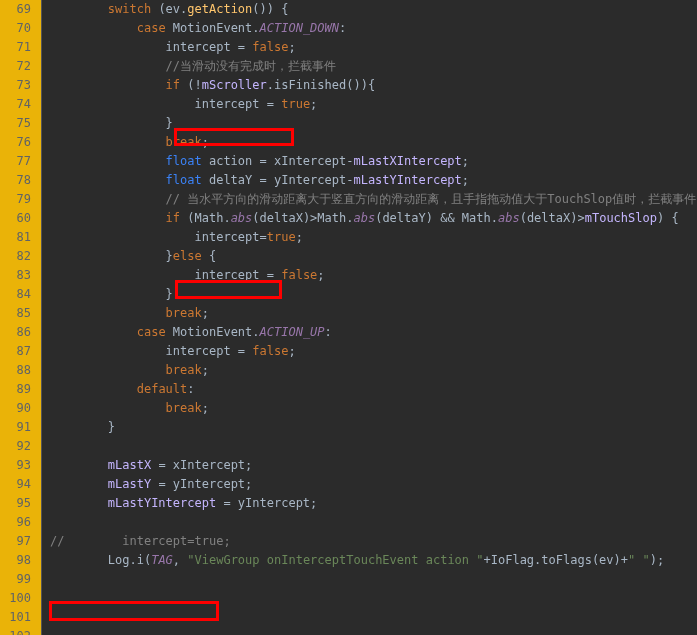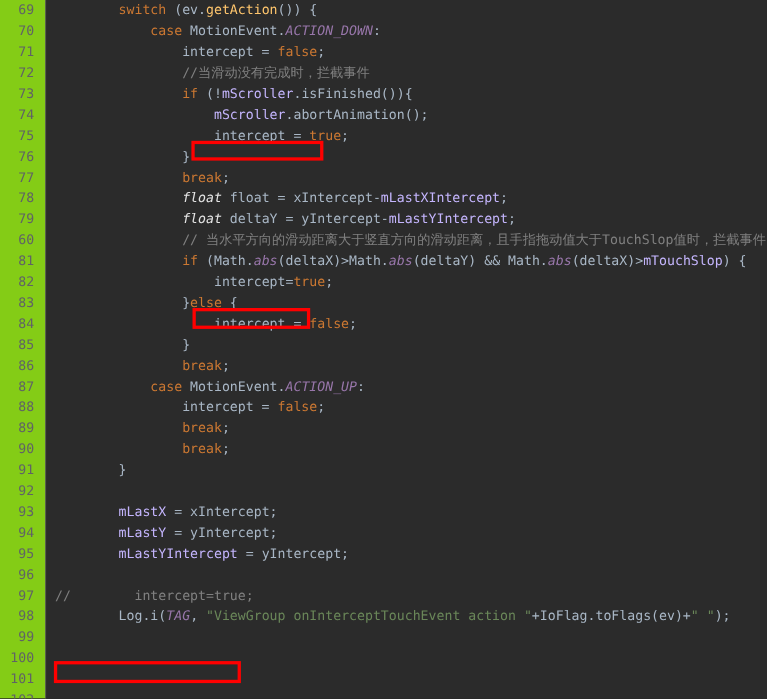--- a/index.html
+++ b/index.html
@@ -11,21 +11,21 @@
       width: 697px;
       height: 635px;
       overflow: hidden;
       position: relative;
     }
     .editor {
       display: flex;
       height: 100%;
     }
     .gutter {
-      background: #84cc16;
+      background: #eab308;
       color: #606366;
       width: 42px;
       text-align: right;
       padding-right: 10px;
       border-right: 1px solid #555;
       flex-shrink: 0;
     }
     .gutter div, .code-area .line {
       height: 19px;
       line-height: 19px;
@@ -36,21 +36,21 @@
       padding-left: 8px;
       background: #2b2b2b;
       overflow: hidden;
     }
     .kw { color: #cc7832; }
     .ident { color: #c4b5fd; }
     .method { color: #ffc66d; }
     .static { color: #9876aa; font-style: italic; }
     .cmt { color: #808080; }
     .str { color: #6a8759; }
-    .type { color: #e5e5e5; font-style: italic; }
+    .type { color: #3b82f6; }
     .punct { color: #a9b7c6; }
     .red-box {
       position: absolute;
       border: 3px solid #ff0000;
       pointer-events: none;
     }
     .box1 { left: 174px; top: 128px; width: 120px; height: 18px; }
     .box2 { left: 175px; top: 280px; width: 107px; height: 19px; }
     .box3 { left: 49px; top: 601px; width: 170px; height: 20px; }
   </style>
@@ -93,36 +93,36 @@
       <div>100</div>
       <div>101</div>
       <div>102</div>
     </div>
   <div class="code-area" id="code">
       <div class="line">        <span class="kw">switch</span><span class="punct"> (ev.</span><span class="method">getAction</span><span class="punct">()) {</span></div>
       <div class="line">            <span class="kw">case</span><span class="punct"> MotionEvent.</span><span class="static">ACTION_DOWN</span><span class="punct">:</span></div>
       <div class="line">                <span class="punct">intercept = </span><span class="kw">false</span><span class="punct">;</span></div>
       <div class="line">                <span class="cmt">//当滑动没有完成时，拦截事件</span></div>
       <div class="line">                <span class="kw">if</span><span class="punct"> (!</span><span class="ident">mScroller</span><span class="punct">.isFinished()){</span></div>
-      <div class="line">                    <span class="ident">mScroller</span><span class="punct">.abortAnimation();</span></div>
       <div class="line">                    <span class="punct">intercept = </span><span class="kw">true</span><span class="punct">;</span></div>
       <div class="line">                <span class="punct">}</span></div>
       <div class="line">                <span class="kw">break</span><span class="punct">;</span></div>
-      <div class="line">                <span class="type">float</span><span class="punct"> float = xIntercept-</span><span class="ident">mLastXIntercept</span><span class="punct">;</span></div>
+      <div class="line">                <span class="type">float</span><span class="punct"> action = xIntercept-</span><span class="ident">mLastXIntercept</span><span class="punct">;</span></div>
       <div class="line">                <span class="type">float</span><span class="punct"> deltaY = yIntercept-</span><span class="ident">mLastYIntercept</span><span class="punct">;</span></div>
       <div class="line">                <span class="cmt">// 当水平方向的滑动距离大于竖直方向的滑动距离，且手指拖动值大于TouchSlop值时，拦截事件</span></div>
       <div class="line">                <span class="kw">if</span><span class="punct"> (Math.</span><span class="static">abs</span><span class="punct">(deltaX)&gt;Math.</span><span class="static">abs</span><span class="punct">(deltaY) &amp;&amp; Math.</span><span class="static">abs</span><span class="punct">(deltaX)&gt;</span><span class="ident">mTouchSlop</span><span class="punct">) {</span></div>
       <div class="line">                    <span class="punct">intercept=</span><span class="kw">true</span><span class="punct">;</span></div>
       <div class="line">                <span class="punct">}</span><span class="kw">else</span><span class="punct"> {</span></div>
       <div class="line">                    <span class="punct">intercept = </span><span class="kw">false</span><span class="punct">;</span></div>
       <div class="line">                <span class="punct">}</span></div>
       <div class="line">                <span class="kw">break</span><span class="punct">;</span></div>
       <div class="line">            <span class="kw">case</span><span class="punct"> MotionEvent.</span><span class="static">ACTION_UP</span><span class="punct">:</span></div>
       <div class="line">                <span class="punct">intercept = </span><span class="kw">false</span><span class="punct">;</span></div>
       <div class="line">                <span class="kw">break</span><span class="punct">;</span></div>
+      <div class="line">            <span class="kw">default</span><span class="punct">:</span></div>
       <div class="line">                <span class="kw">break</span><span class="punct">;</span></div>
       <div class="line">        <span class="punct">}</span></div>
       <div class="line"><span></span></div>
       <div class="line">        <span class="ident">mLastX</span><span class="punct"> = xIntercept;</span></div>
       <div class="line">        <span class="ident">mLastY</span><span class="punct"> = yIntercept;</span></div>
       <div class="line">        <span class="ident">mLastYIntercept</span><span class="punct"> = yIntercept;</span></div>
       <div class="line"><span></span></div>
       <div class="line"><span class="cmt">//        intercept=true;</span></div>
       <div class="line">        <span class="punct">Log.i(</span><span class="static">TAG</span><span class="punct">, </span><span class="str">"ViewGroup onInterceptTouchEvent action "</span><span class="punct">+IoFlag.toFlags(ev)+</span><span class="str">" "</span><span class="punct">);</span></div>
     </div>

